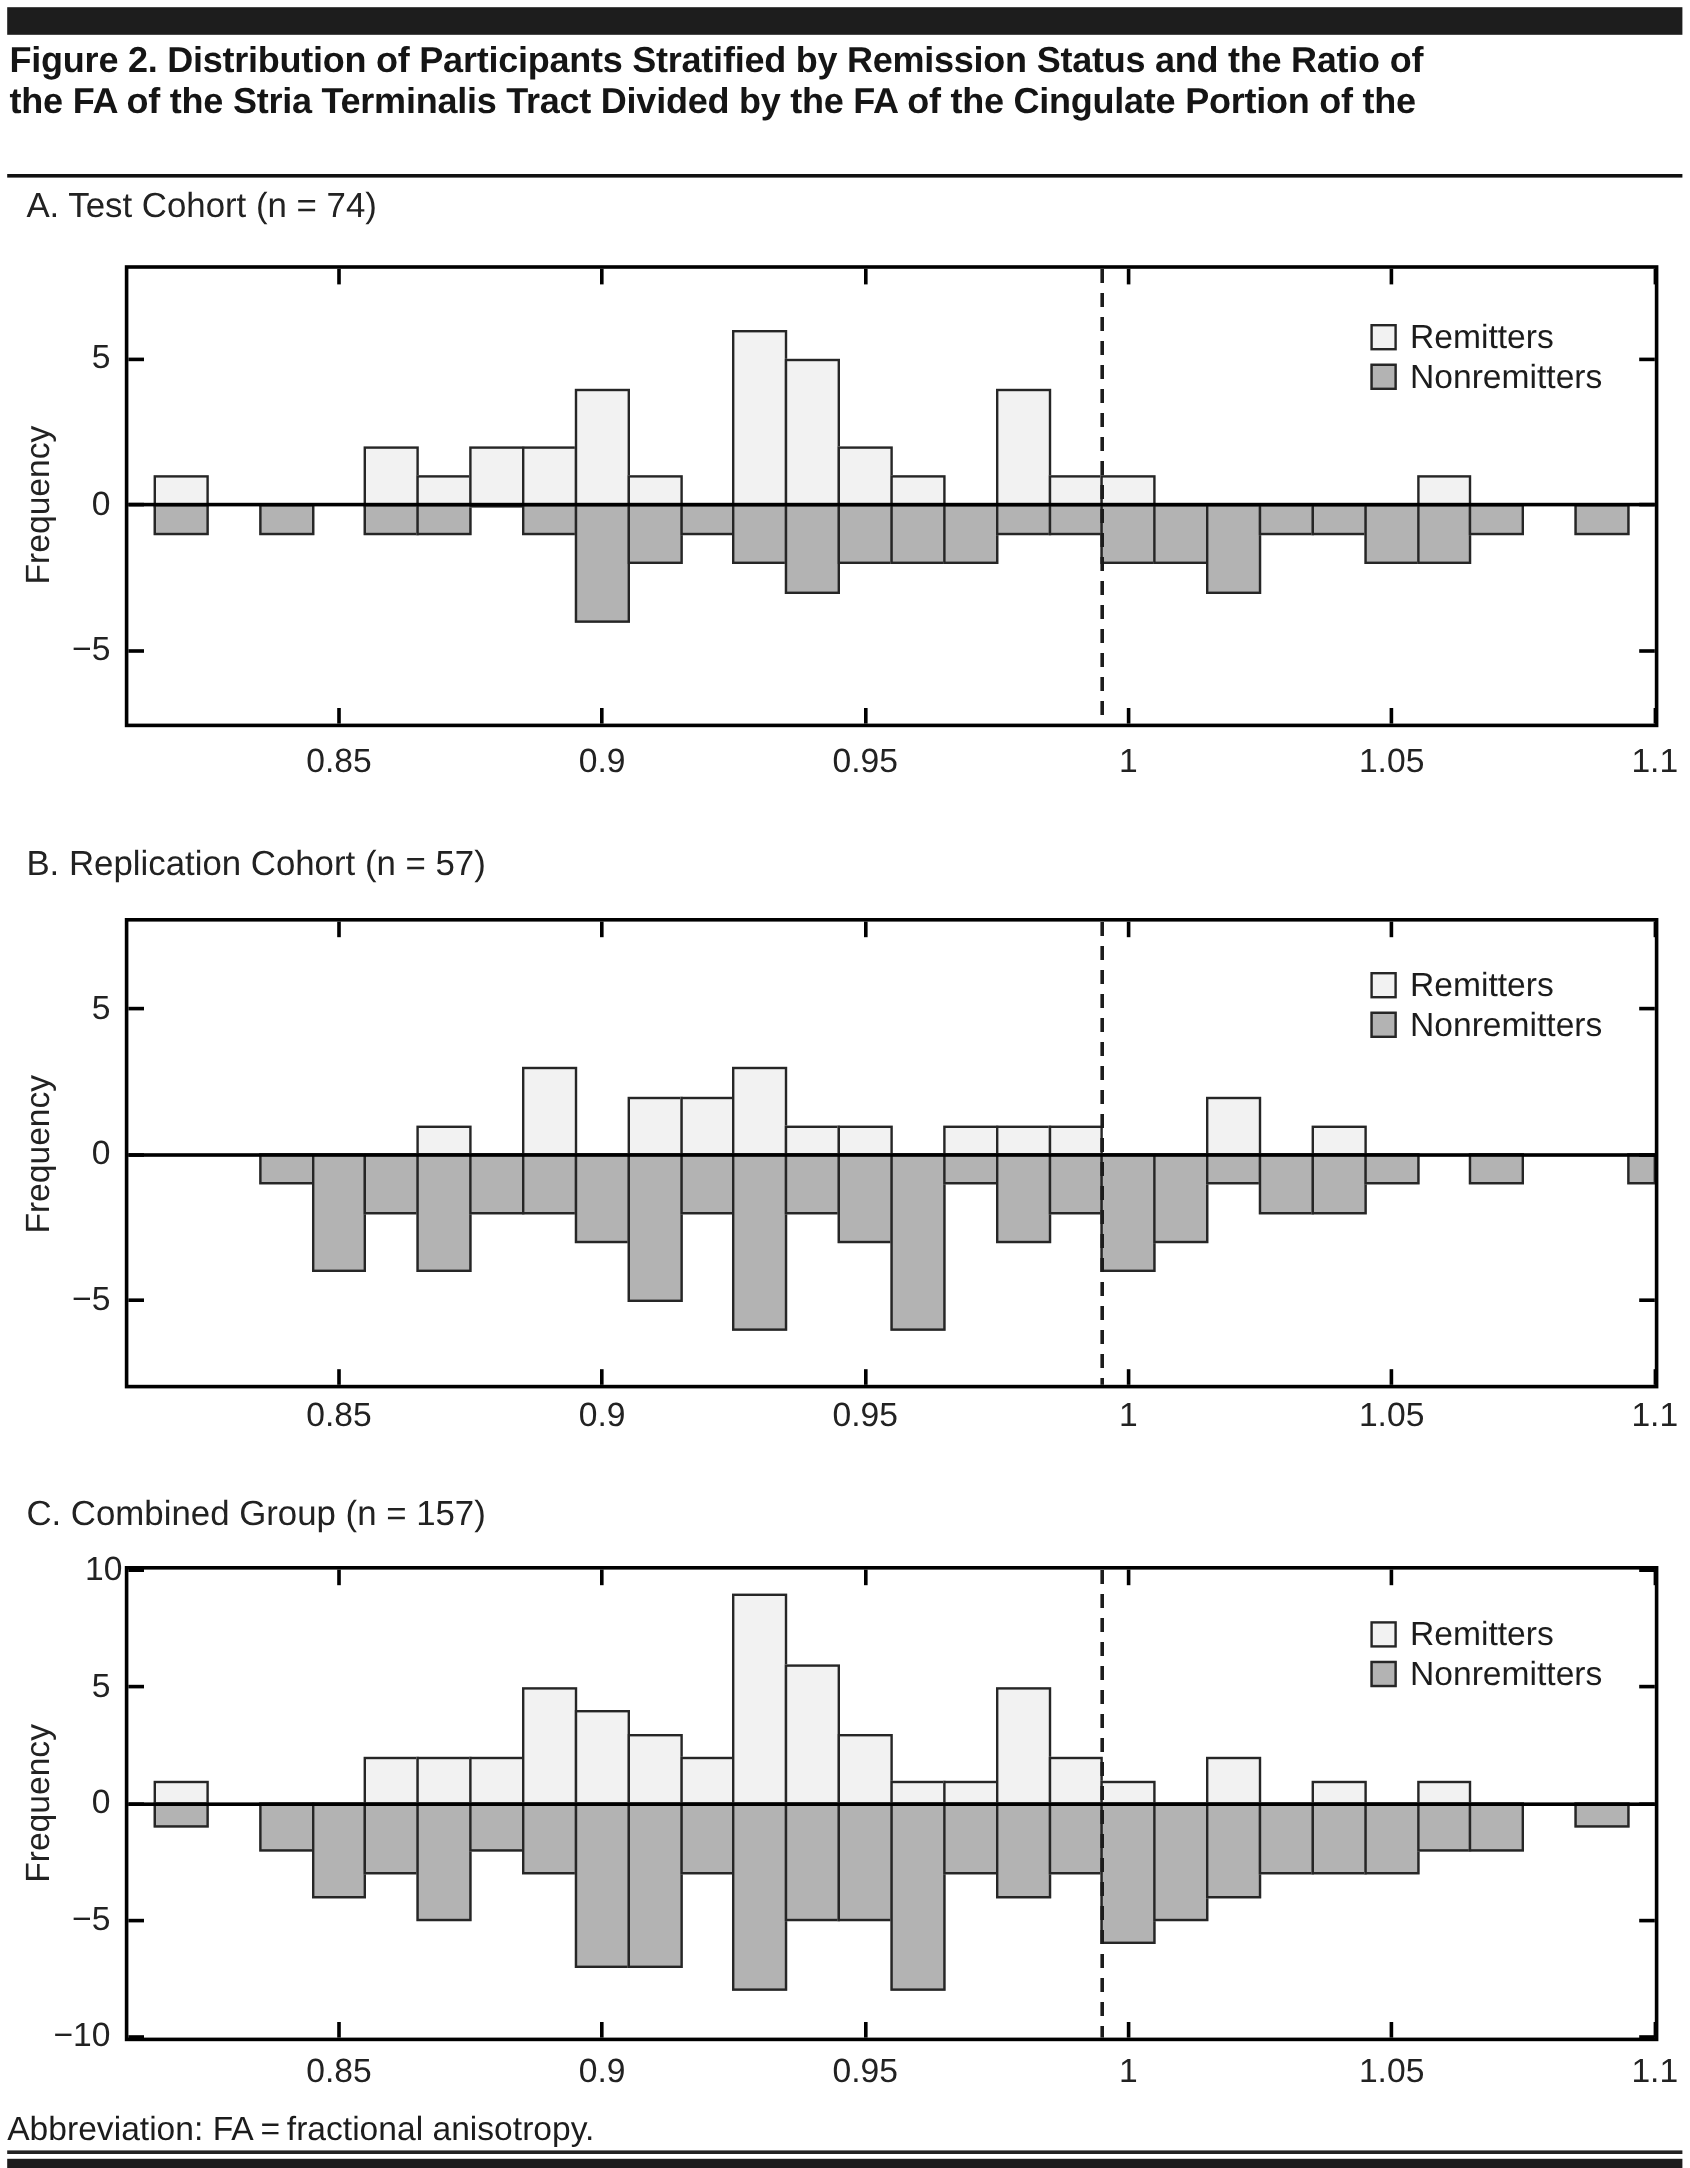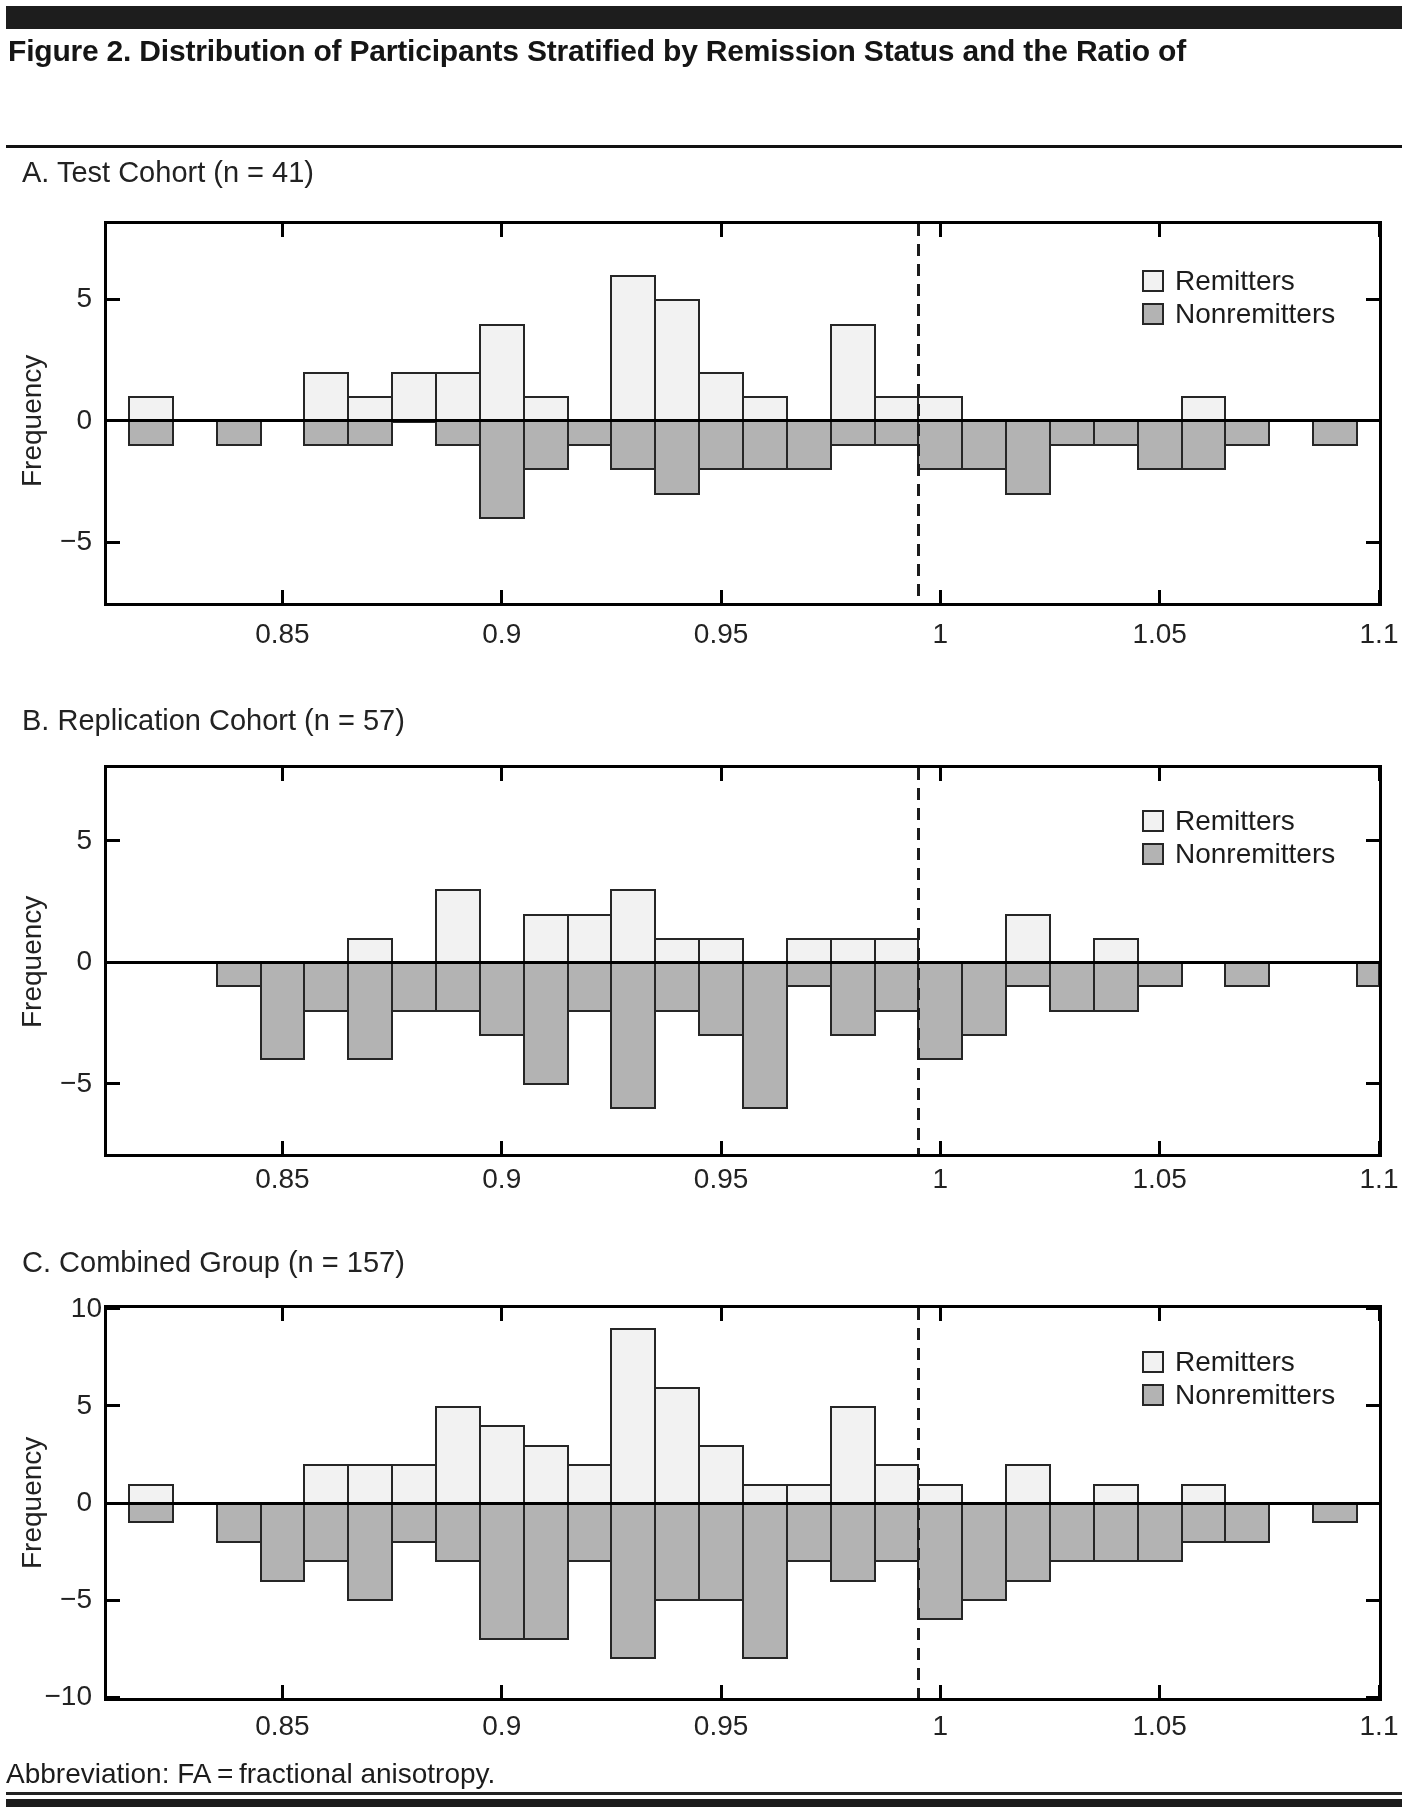--- a/index.html
+++ b/index.html
@@ -29,27 +29,27 @@
   #footer-text{left:6px;top:1758px;font-size:28px;color:#1c1c1c;margin:0;}
   #footer-rule{left:6px;top:1792px;width:1396px;height:3px;background:#222;}
   #bottom-bar{left:6px;top:1799px;width:1396px;height:8px;background:#1d1d1d;}
 </style>
 </head>
 <body>
 
 <div id="top-bar" class="abs"></div>
 
 <h1 id="figure-title" class="abs"><span>Figure 2. Distribution of Participants Stratified by Remission Status and the Ratio of</span><br>
-<br>
+<span>the FA of the Stria Terminalis Tract Divided by the FA of the Cingulate Portion of the</span><br>
 </h1>
 
 <div id="header-rule" class="abs"></div>
 
 <section>
-  <h2 class="panel-title" id="title-0" style="top: 156px;">A. Test Cohort (n = 41)</h2>
+  <h2 class="panel-title" id="title-0" style="top: 156px;">A. Test Cohort (n = 74)</h2>
   <div class="ylabel" id="ylabel-0" style="top: 310.788px;">Frequency</div>
   <div class="legend" id="legend-0" style="left: 1142px; top: 264px;">
     <div class="legend-row">
         <span class="swatch sw-remit" style="background: rgb(242, 242, 242);"></span>
         <span class="legend-label">Remitters</span>
       </div>
     <div class="legend-row">
         <span class="swatch sw-nonremit" style="background: rgb(179, 179, 179);"></span>
         <span class="legend-label">Nonremitters</span>
       </div>

